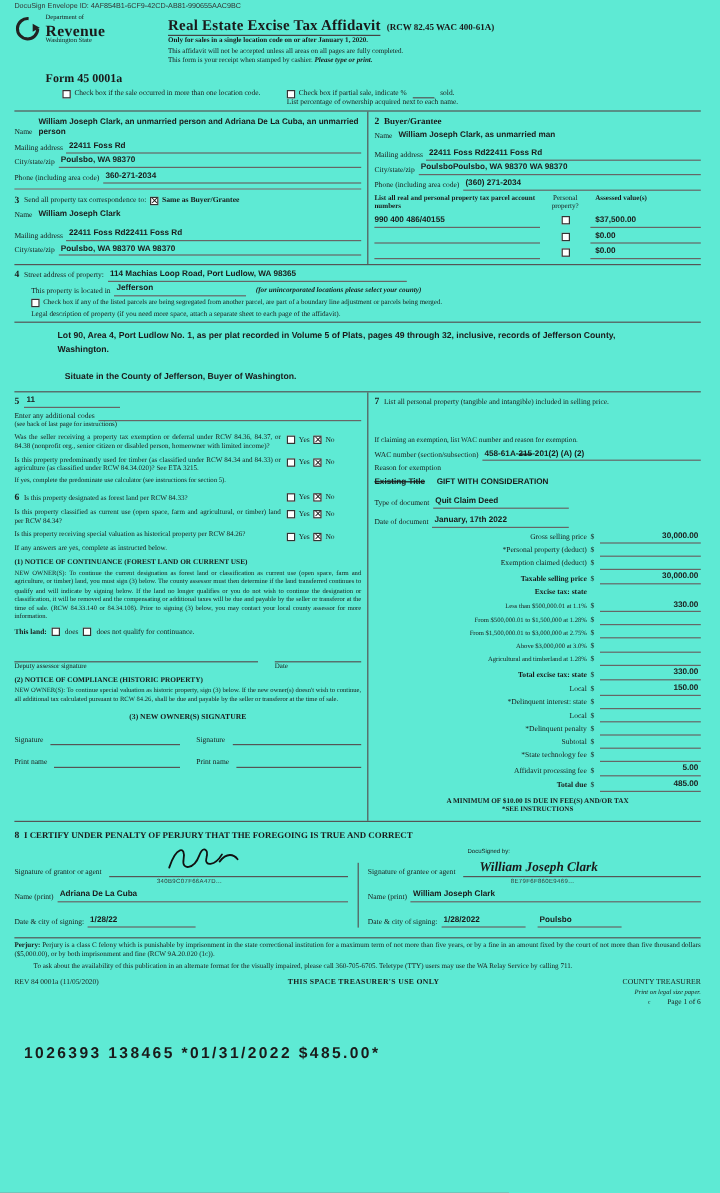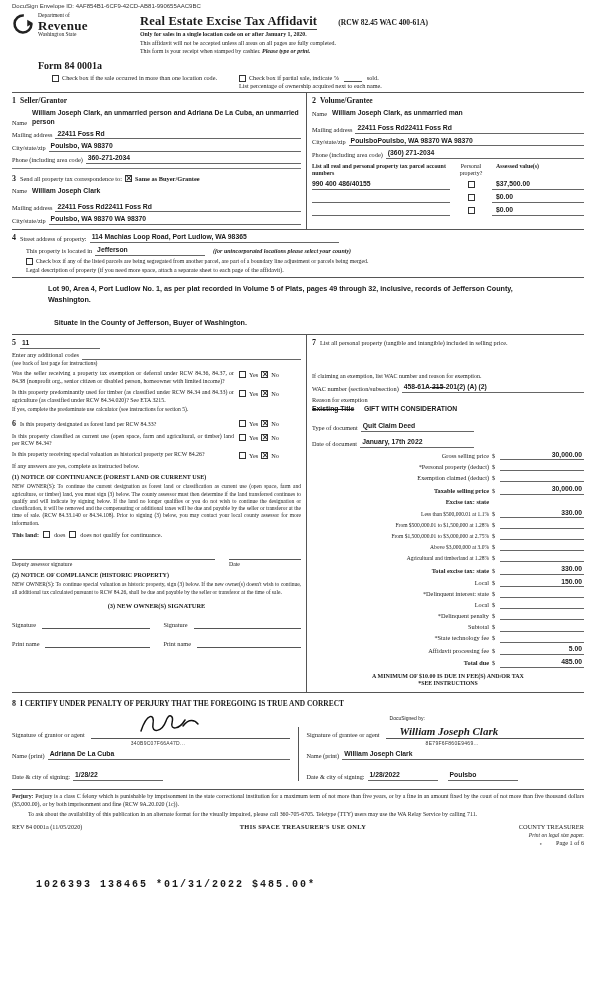--- a/index.html
+++ b/index.html
@@ -1,32 +1,32 @@
 <!DOCTYPE html>
 <html><head>
 <meta charset="utf-8">
 <style>
 *{margin:0;padding:0;box-sizing:border-box}
 html,body{background:#8f8f8f}
-.page{position:relative;width:600px;height:994px;margin:0 auto;background:#ffffff;color:#1a1a1a;
+.page{position:relative;width:600px;height:994px;margin:0 auto;background:#5eead4;color:#1a1a1a;
   font-family:"Liberation Serif",serif;font-size:7px;line-height:1.3;padding:3px 16px 0 12px;overflow:hidden}
 .b{font-weight:bold}
 .i{font-style:italic}
 .small{font-size:6px}
 .tiny{font-size:5.6px}
 .env{font-size:6px;font-family:"Liberation Sans",sans-serif;color:#333}
 
 .hdr{display:flex;gap:10px;margin-top:2px}
 .logo{display:flex;gap:4px;width:118px;flex:none;align-items:flex-start}
 .logo-text{line-height:1.05}
 .logo-l1{font-size:5.5px}
 .logo-l2{font-size:13px;font-weight:bold;letter-spacing:.3px}
 .logo-l3{font-size:5.5px}
 .titleblock{flex:1}
-.title-line{display:flex;align-items:baseline;gap:21px}
+.title-line{display:flex;align-items:baseline;gap:5px}
 .title{font-size:12.5px;font-weight:bold;border-bottom:1px solid #444;letter-spacing:.2px}
 .title-rcw{font-size:7.5px;font-weight:bold}
 .note{font-size:5.9px;margin-top:1px}
 .formnum{font-size:10px;font-weight:bold;margin:3px 0 0 26px;display:inline-block}
 .chkrow{display:flex;gap:22px;margin:2px 0 2px 40px;font-size:6.2px;align-items:flex-start}
 .chk-inline{display:flex;gap:3px;align-items:center}
 .pctline{display:inline-block;width:18px;border-bottom:1px solid #555;height:7px;margin:0 2px}
 
 .cb{display:inline-block;width:7px;height:7px;border:1px solid #333;background:#fff;position:relative;flex:none;vertical-align:-1px}
 .cb.checked::after{content:"\2715";position:absolute;left:-0.5px;top:-2px;font-size:8px;font-weight:bold;font-family:"DejaVu Sans",sans-serif}
@@ -104,21 +104,21 @@
 .perjury{border-top:1px solid #555;margin-top:8px;padding-top:3px;font-size:5.9px;text-align:justify;line-height:1.35}
 .perjury .p2{padding-left:16px;margin-top:2px;text-align:left}
 .footer{display:flex;margin-top:4px;align-items:flex-start}
 .f-left{width:160px;font-size:6.2px}
 .f-center{flex:1;text-align:center;font-size:6.4px;font-weight:bold;letter-spacing:.3px}
 .f-right{width:150px;text-align:right;line-height:1.4}
 .f-county{font-size:6.4px}
 .f-legal{font-size:5.5px;font-style:italic}
 .f-page{font-size:6.2px}
 .f-mark{font-size:5px;margin-right:14px}
-.stamp{margin:30px 0 0 24px;font-family:Liberation Mono, monospace;font-size:10px;font-weight:bold;letter-spacing:2px}
+.stamp{margin:30px 0 0 8px;font-family:Liberation Sans, sans-serif;font-size:13px;font-weight:bold;letter-spacing:2px}
 </style>
 </head>
 <body>
 
 <div class="page">
 
   <div class="env">DocuSign Envelope ID: 4AF854B1-6CF9-42CD-AB81-990655AAC9BC</div>
 
   
   <div class="hdr">
@@ -139,21 +139,21 @@
       <div class="title-line">
         <span class="title">Real Estate Excise Tax Affidavit</span>
         <span class="title-rcw">(RCW 82.45 WAC 400-61A)</span>
       </div>
       <div class="note b">Only for sales in a single location code on or after January 1, 2020.</div>
       <div class="note">This affidavit will not be accepted unless all areas on all pages are fully completed.</div>
       <div class="note"><span>This form is your receipt when stamped by cashier.</span> <span class="i b">Please type or print.</span></div>
     </div>
   </div>
 
-  <span class="formnum">Form 84 0001a</span>
+  <span class="formnum">Form 45 0001a</span>
 
   
   <div class="chkrow">
     <span class="chk-inline">
       <span class="cb"></span>
       <span>Check box if the sale occurred in more than one location code.</span>
     </span>
     <span>
       <span class="chk-inline">
         <span class="cb"></span>
@@ -161,21 +161,20 @@
         <span class="pctline"></span>
         <span>sold.</span>
       </span>
       <div>List percentage of ownership acquired next to each name.</div>
     </span>
   </div>
 
   
   <div class="cols">
     <div class="colL">
-      <div class="sechead"><span class="secnum">1</span><span>Seller/Grantor</span></div>
       <div class="frow">
           <span class="lbl">Name</span>
           <span class="fval noline">William Joseph Clark, an unmarried person and Adriana De La Cuba, an unmarried person</span>
         </div>
       <div class="frow">
           <span class="lbl">Mailing address</span>
           <span class="fval">22411 Foss Rd</span>
         </div>
       <div class="frow">
           <span class="lbl">City/state/zip</span>
@@ -202,21 +201,21 @@
             <span class="fval">22411 Foss Rd22411 Foss Rd</span>
           </div>
         <div class="frow">
             <span class="lbl">City/state/zip</span>
             <span class="fval">Poulsbo, WA 98370 WA 98370</span>
           </div>
       </div>
     </div>
 
     <div class="colR">
-      <div class="sechead"><span class="secnum">2</span><span>Volume/Grantee</span></div>
+      <div class="sechead"><span class="secnum">2</span><span>Buyer/Grantee</span></div>
       <div class="frow">
           <span class="lbl">Name</span>
           <span class="fval noline">William Joseph Clark, as unmarried man</span>
         </div>
       <div class="frow" style="margin-top:6px">
           <span class="lbl">Mailing address</span>
           <span class="fval">22411 Foss Rd22411 Foss Rd</span>
         </div>
       <div class="frow">
           <span class="lbl">City/state/zip</span>

